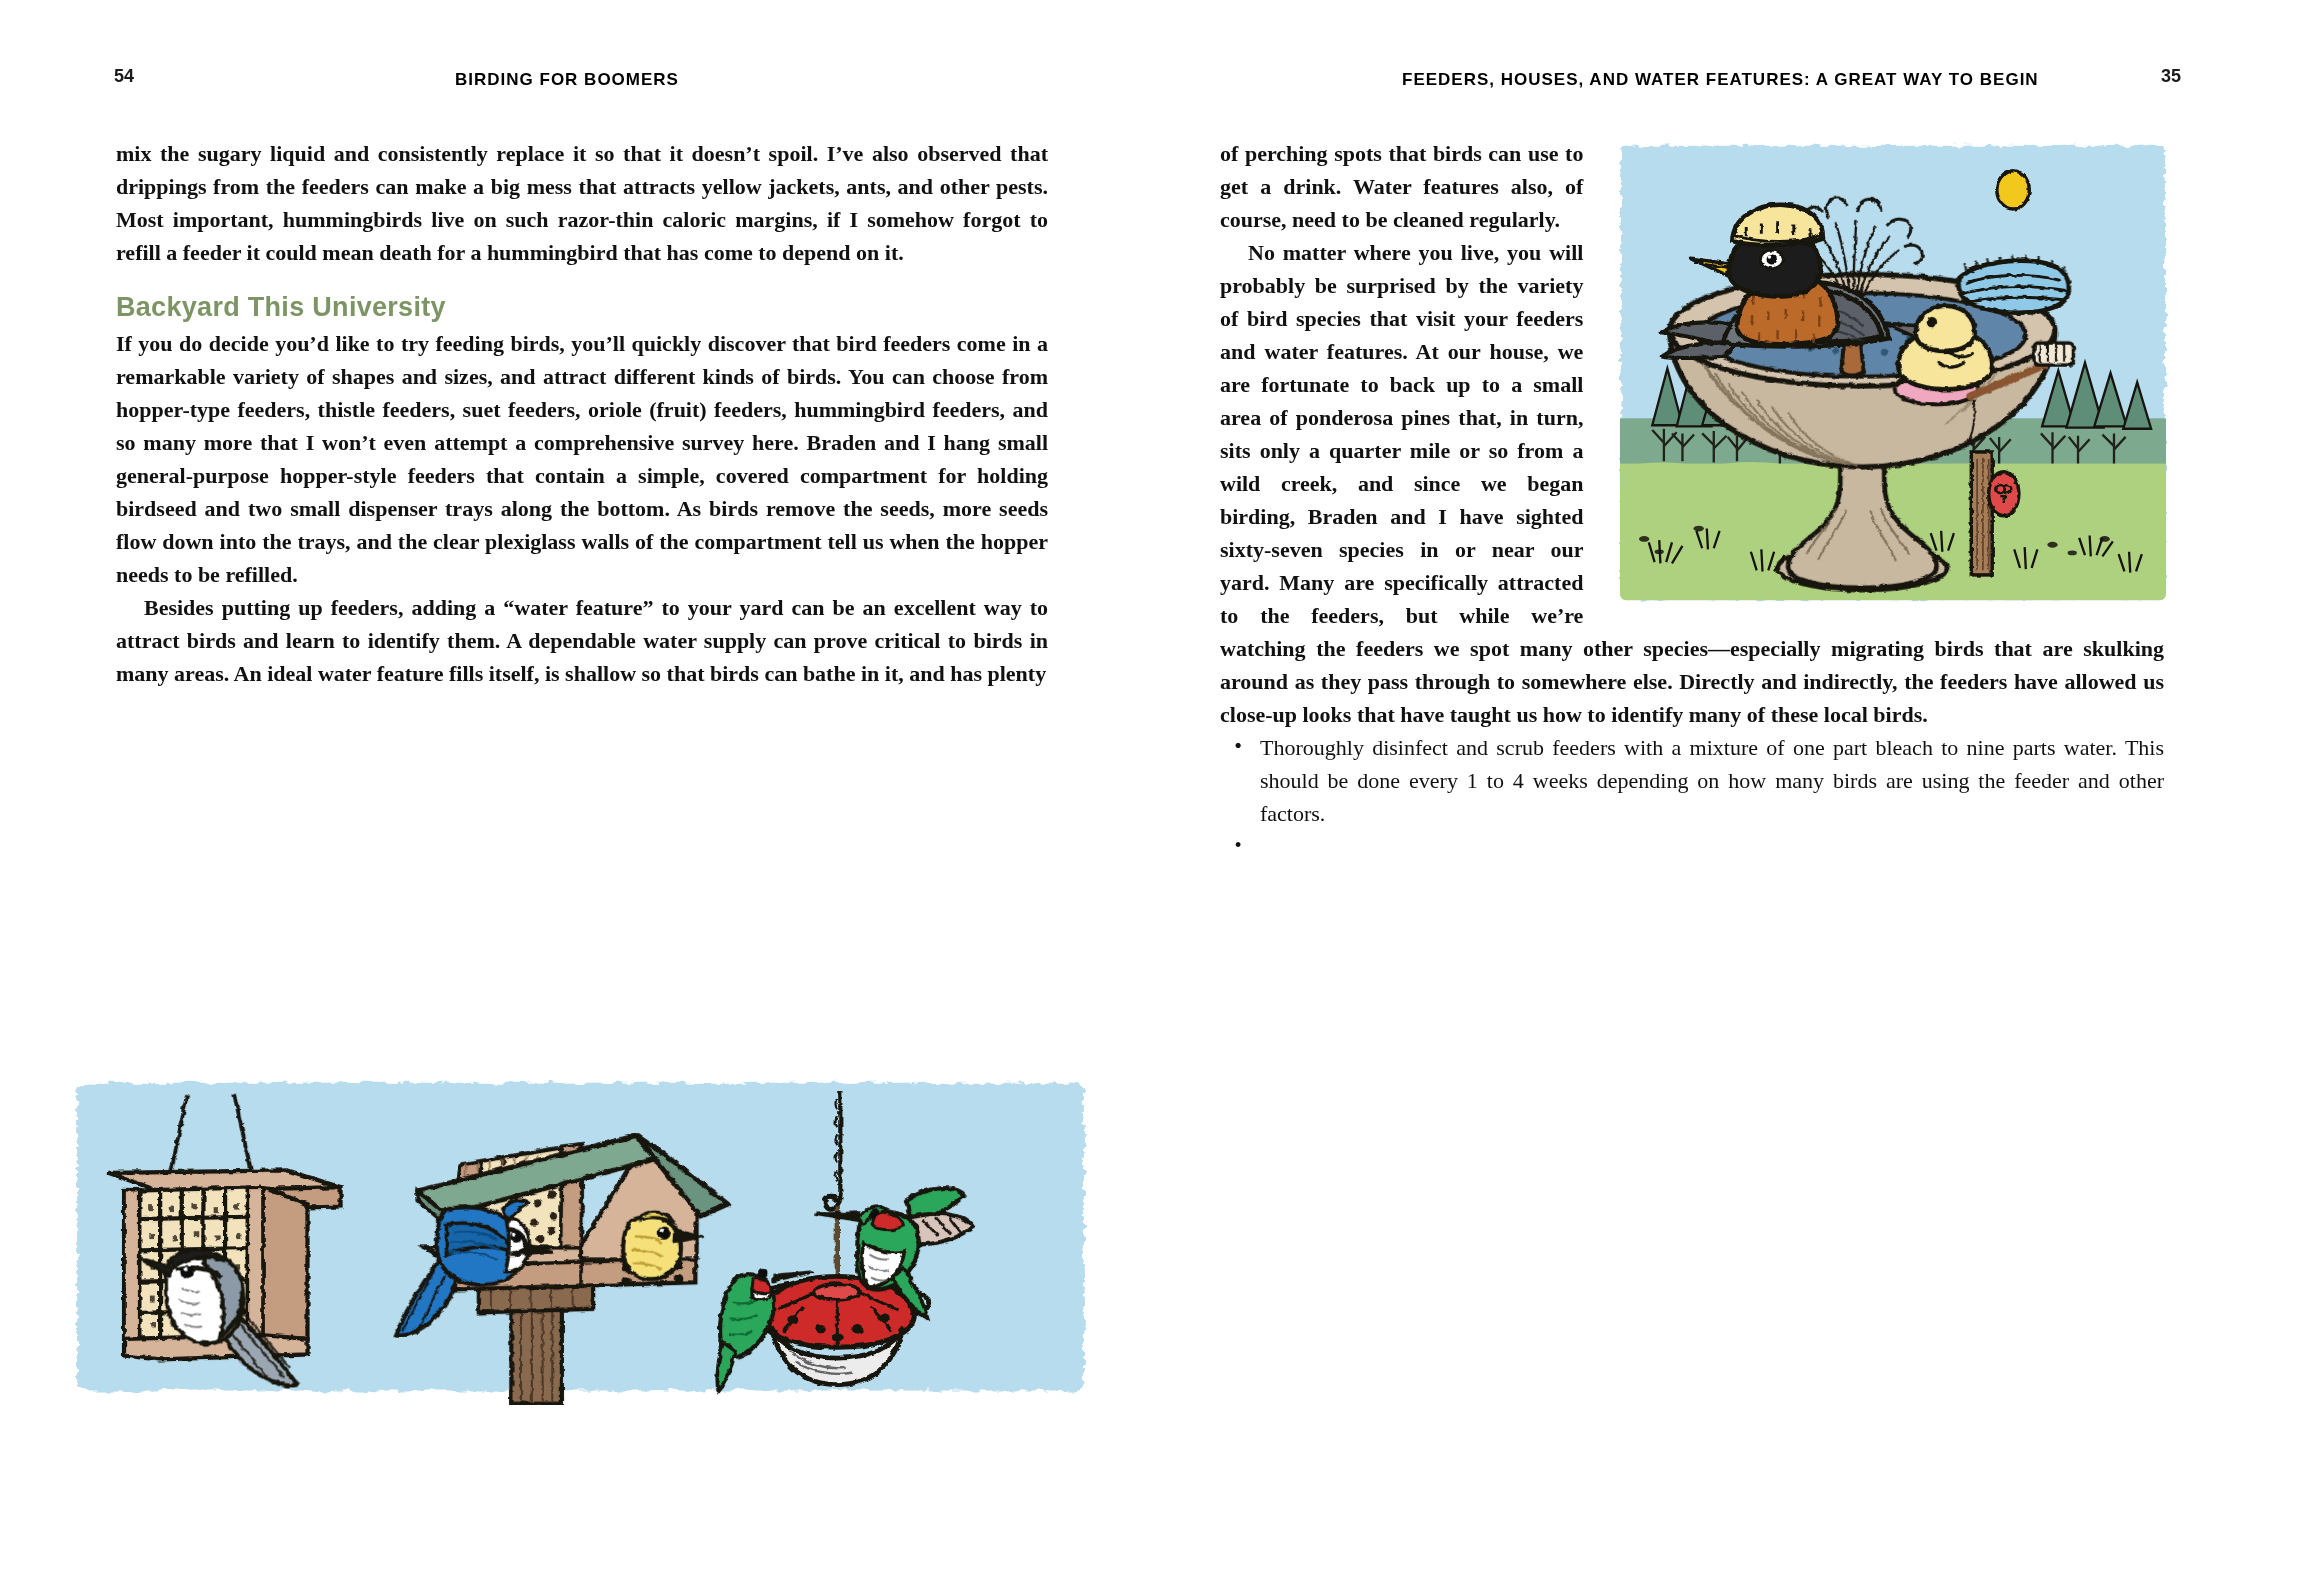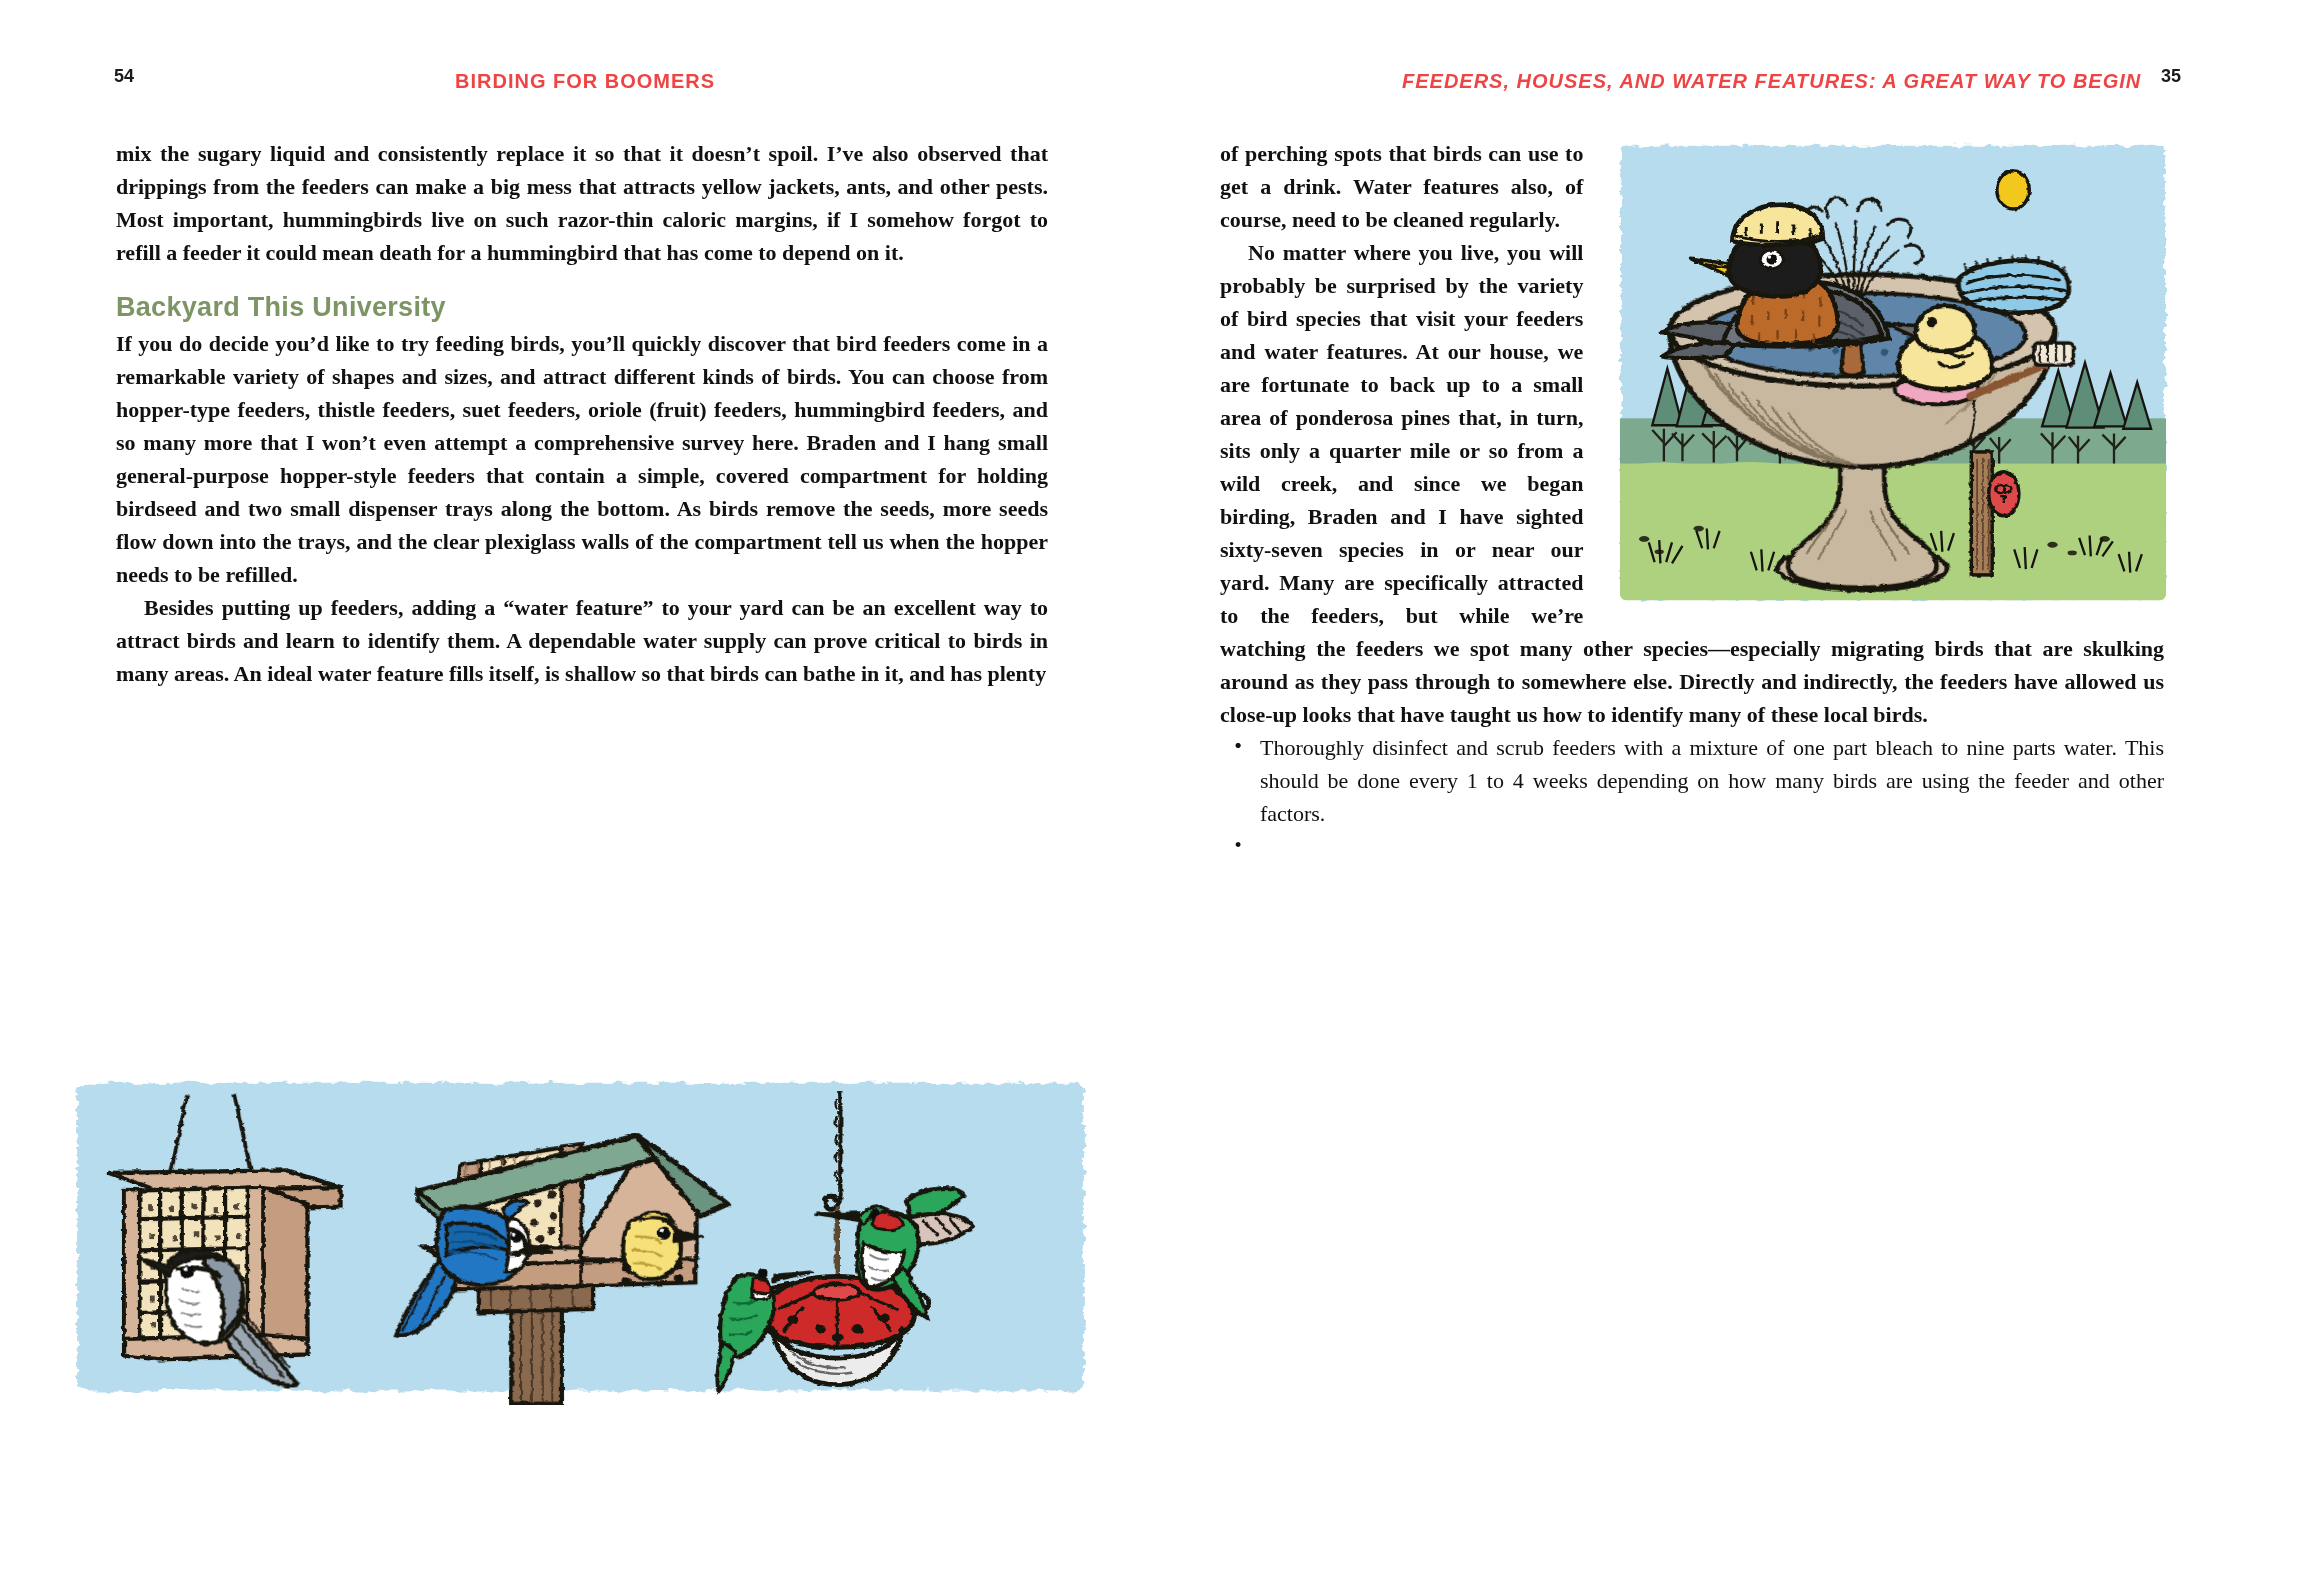--- a/index.html
+++ b/index.html
@@ -16,34 +16,34 @@
     width:1951px;height:1581px;
     background:#ffffff;
   }
 
   
   .runhead{
     position:absolute;
     font-family:"Liberation Sans", sans-serif;
     font-weight:700;
     letter-spacing:1px;
-    font-size:20px;
-    color:#ef4444;
+    font-size:17px;
+    color:#000000;
     white-space:nowrap;
   }
   .folio{
     position:absolute;
     font-family:"Liberation Sans", sans-serif;
     font-weight:700;
     font-size:18px;
     color:#1b1b1b;
   }
   #folio-left{left:114px;top:66px;}
   #runhead-left{left:455px;top:70px;}
-  #runhead-right{left:1402px;top:70px;font-style:italic;}
+  #runhead-right{left:1402px;top:70px;}
   #folio-right{left:2161px;top:66px;}
 
   
   .col{
     position:absolute;
     font-size:22px;
     line-height:33px;
     text-align:justify;
     text-justify:inter-word;
     hyphens:none;

